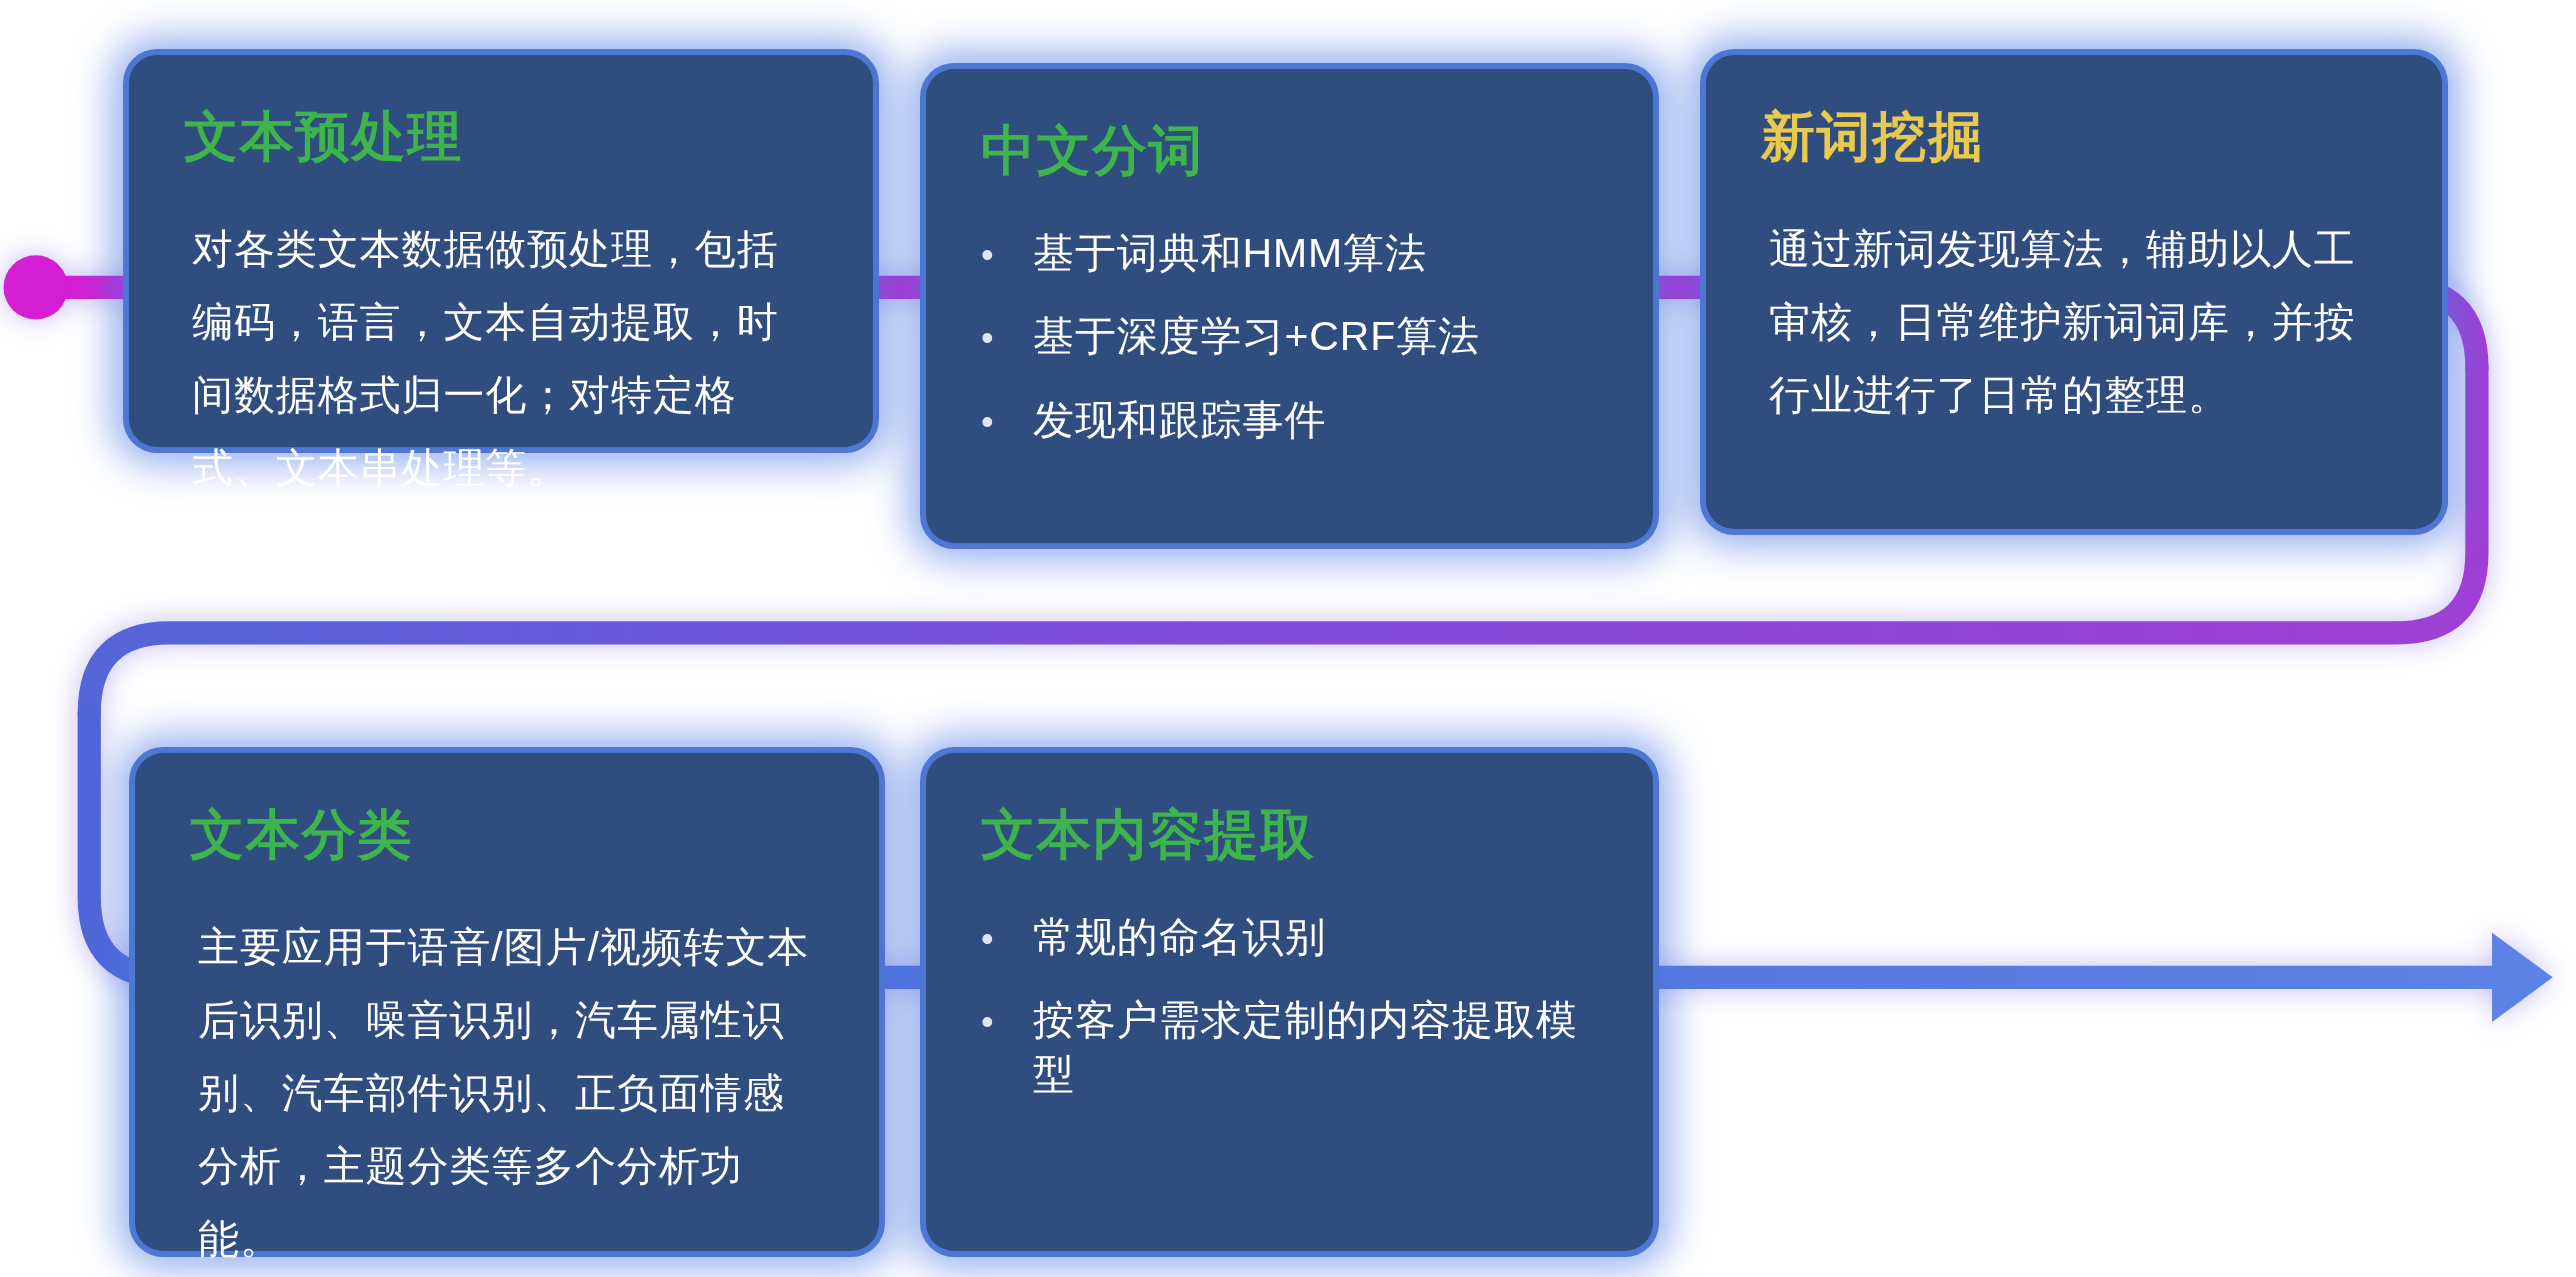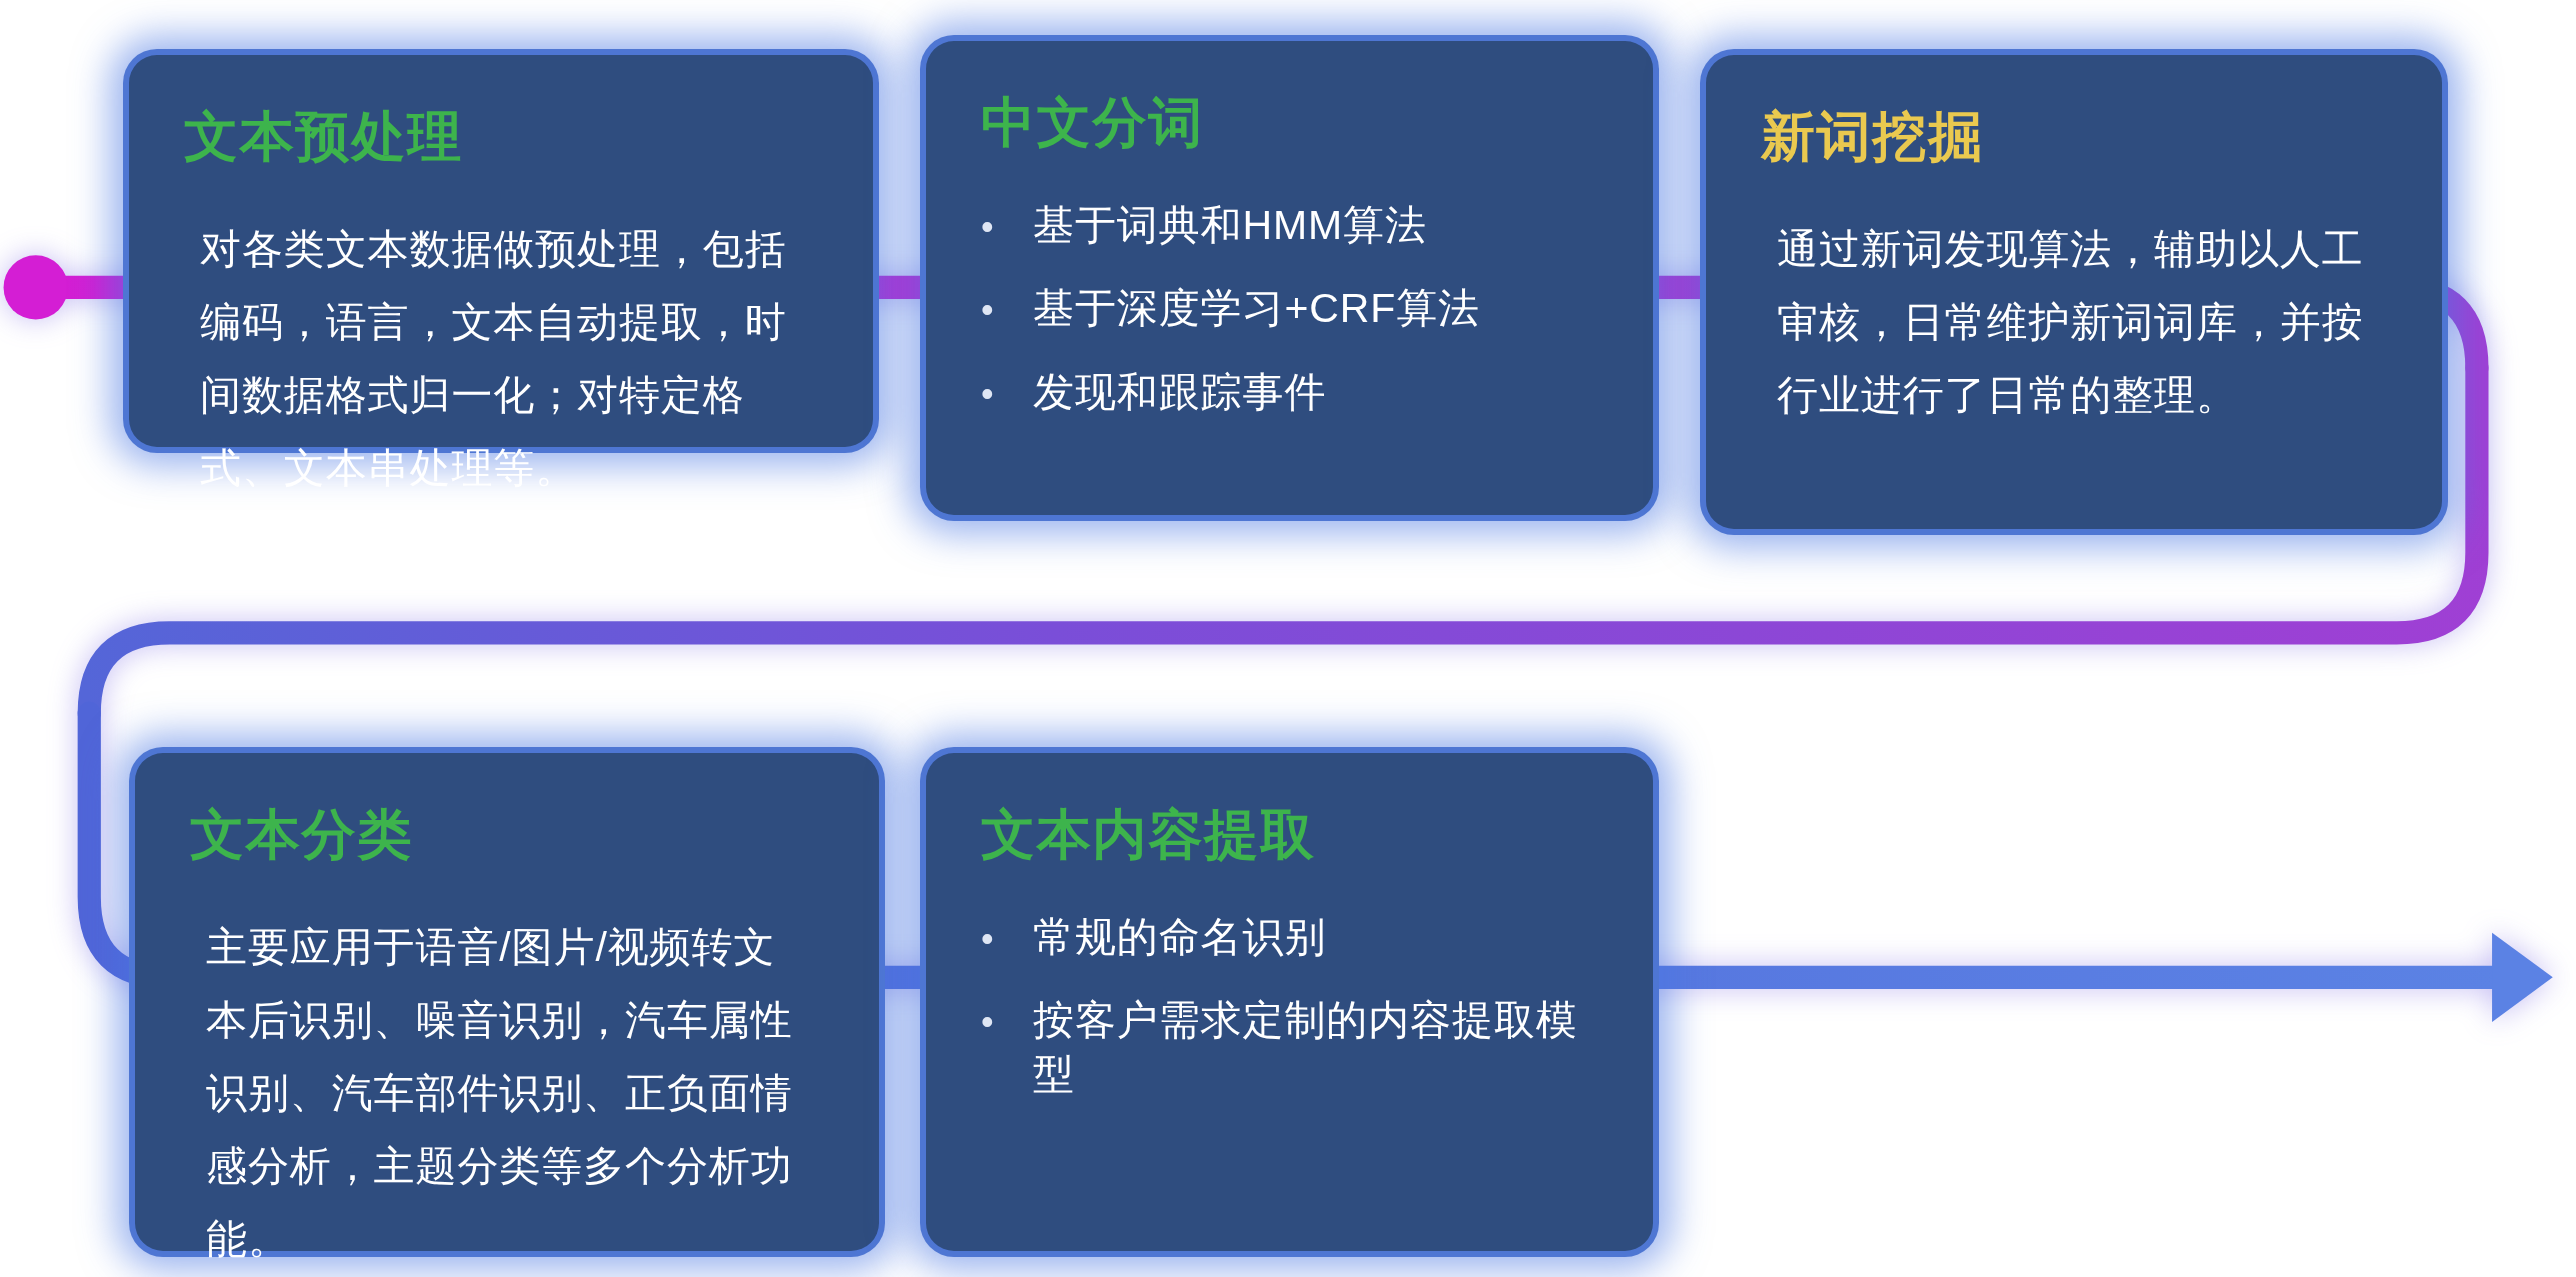--- a/index.html
+++ b/index.html
@@ -25,37 +25,37 @@
     position: absolute;
     z-index: 1;
     box-sizing: border-box;
     background: #2f4d7f;
     border: 6.2px solid rgba(84, 126, 226, 0.85);
     border-radius: 34px;
     padding: 46px 55px;
     box-shadow: 0 0 37px 12.5px rgba(72, 118, 226, 0.55);
   }
   .c1 { left: 123px;  top: 49px;  width: 756px; height: 404px; }
-  .c2 { left: 920px; top: 35px;  width: 739px; height: 486px; }
+  .c2 { left: 920px; top: 63px;  width: 739px; height: 486px; }
   .c3 { left: 1700px; top: 49px;  width: 748px; height: 486px; }
   .c4 { left: 129px;  top: 747px; width: 756px; height: 510px; }
   .c5 { left: 920px; top: 747px; width: 739px; height: 510px; }
   .c6 { left: 1700px; top: 747px; width: 748px; height: 510px; }
 
   .card-title {
     font-size: 54px;
     font-weight: bold;
     letter-spacing: 1.8px;
     margin: 0 0 39px 0;
   }
   .title-green  { color: #3db44c; }
   .title-yellow { color: #eac94f; }
 
   .card-body {
-    margin: 16px;
+    margin: 8px;
     color: #ffffff;
     font-size: 41px;
     line-height: 1.78;
     letter-spacing: 0.9px;
   }
 
   .card-bullets {
     list-style: none;
     margin: 7.1px 0 0 0;
     padding: 0;

